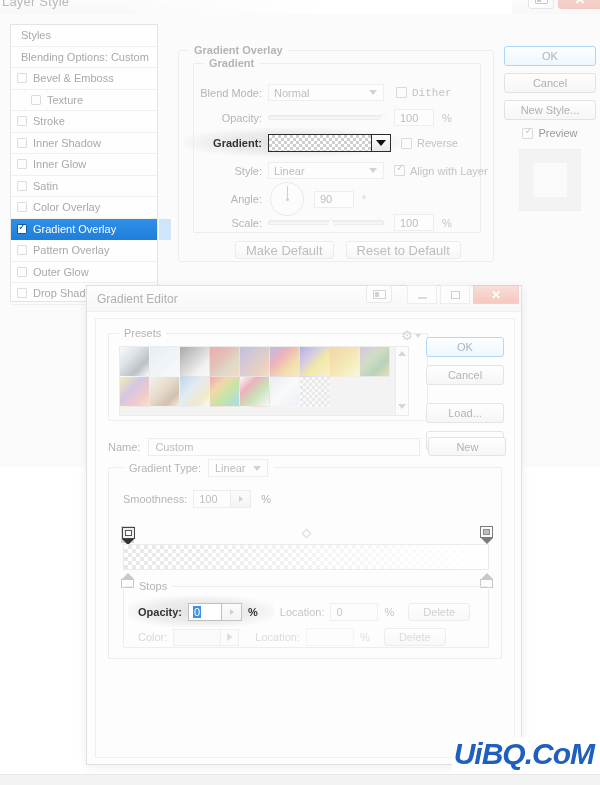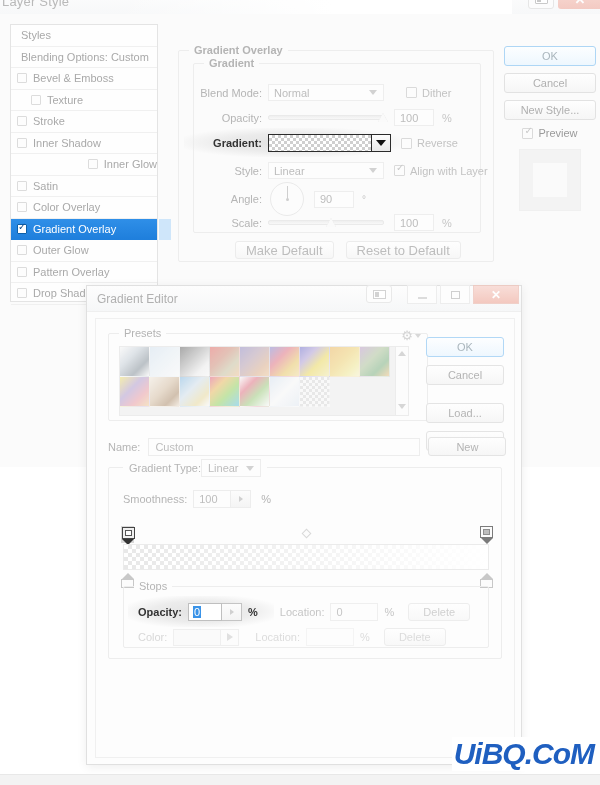--- a/index.html
+++ b/index.html
@@ -241,21 +241,21 @@
     display:flex;align-items:center;padding:0 6px;color:#bdbdbd;font-size:11px;
   }
   .new-btn{
     width:78px;height:19px;border:1px solid #e4e4e4;border-radius:3px;
     background:linear-gradient(180deg,#fefefe,#f6f6f6);
     display:flex;align-items:center;justify-content:center;color:#b4b4b4;font-size:11px;
   }
 
   .gtype-grp{ left:12px; top:148px; width:394px; height:192px; }
   .gtype-legend-row{
-    position:absolute;top:-9px;left:14px;background:#fdfdfd;padding:0 6px;display:flex;align-items:center;
+    position:absolute;top:-9px;left:14px;background:#fdfdfd;padding:0 6px;display:flex;align-items:center;gap:7px;
   }
   .gtype-combo{
     width:60px;height:18px;border:1px solid #ededed;background:#fdfdfd;position:relative;
     display:flex;align-items:center;padding:0 6px;color:#bdbdbd;font-size:11px;
   }
   .smooth-row{position:absolute;left:14px;top:22px;display:flex;align-items:center;gap:6px;}
   .num-input{
     width:38px;height:18px;border:1px solid #ededed;background:#fdfdfd;
     display:flex;align-items:center;padding:0 5px;color:#bdbdbd;font-size:11px;
   }
@@ -379,44 +379,44 @@
               <span>Texture</span>
             </div>
             <div class="sl-row" style="position: relative;">
               <span class="sl-cb"></span>
               <span>Stroke</span>
             </div>
             <div class="sl-row" style="position: relative;">
               <span class="sl-cb"></span>
               <span>Inner Shadow</span>
             </div>
-            <div class="sl-row" style="position: relative; justify-content: flex-end;">
+            <div class="sl-row" style="position: relative;">
               <span class="sl-cb"></span>
               <span>Inner Glow</span>
             </div>
             <div class="sl-row" style="position: relative;">
               <span class="sl-cb"></span>
               <span>Satin</span>
             </div>
             <div class="sl-row" style="position: relative;">
               <span class="sl-cb"></span>
               <span>Color Overlay</span>
             </div>
             <div class="sl-row selected" style="position: relative;">
               <span class="sl-cb"></span>
               <span>Gradient Overlay</span>
               <span class="sel-tail"></span>
             </div>
             <div class="sl-row" style="position: relative;">
               <span class="sl-cb"></span>
+              <span>Pattern Overlay</span>
+            </div>
+            <div class="sl-row" style="position: relative;">
+              <span class="sl-cb"></span>
               <span>Outer Glow</span>
-            </div>
-            <div class="sl-row" style="position: relative;">
-              <span class="sl-cb"></span>
-              <span>Pattern Overlay</span>
             </div>
             <div class="sl-row" style="position: relative;">
               <span class="sl-cb"></span>
               <span>Drop Shadow</span>
             </div>
           </div>
       </div>
 
       <div class="ls-rightcol">
         <div class="ls-btn primary">OK</div>
@@ -436,21 +436,21 @@
 
         <div class="grp go-inner">
           <div class="grp-legend">Gradient</div>
 
           <div class="frow" style="left:2px; top:20px;">
             <span class="flabel" style="width:66px;">Blend Mode:</span>
             <span class="field combo" style="width:116px;margin-left:6px;">
               <span>Normal</span>
               <span class="arrow"></span>
             </span>
-            <span class="cb-lbl" style="margin-left:22px;">
+            <span class="cb-lbl" style="margin-left:12px;font-family:Liberation Mono, monospace;">
               <span class="mini-cb"></span>
               <span>Dither</span>
             </span>
           </div>
 
           <div class="frow" style="left:2px; top:45px;">
             <span class="flabel" style="width:66px;">Opacity:</span>
             <span class="slider-track" style="width:116px;margin-left:6px;">
               <span class="slider-knob" style="right:-5px;"></span>
             </span>

